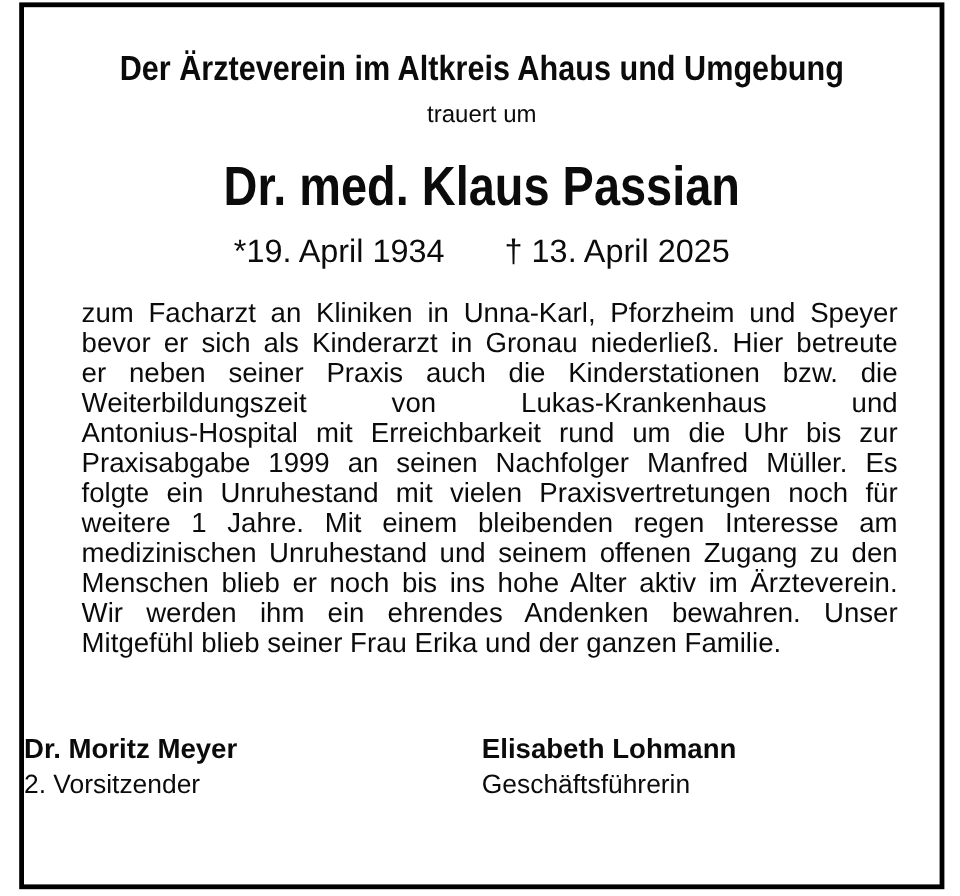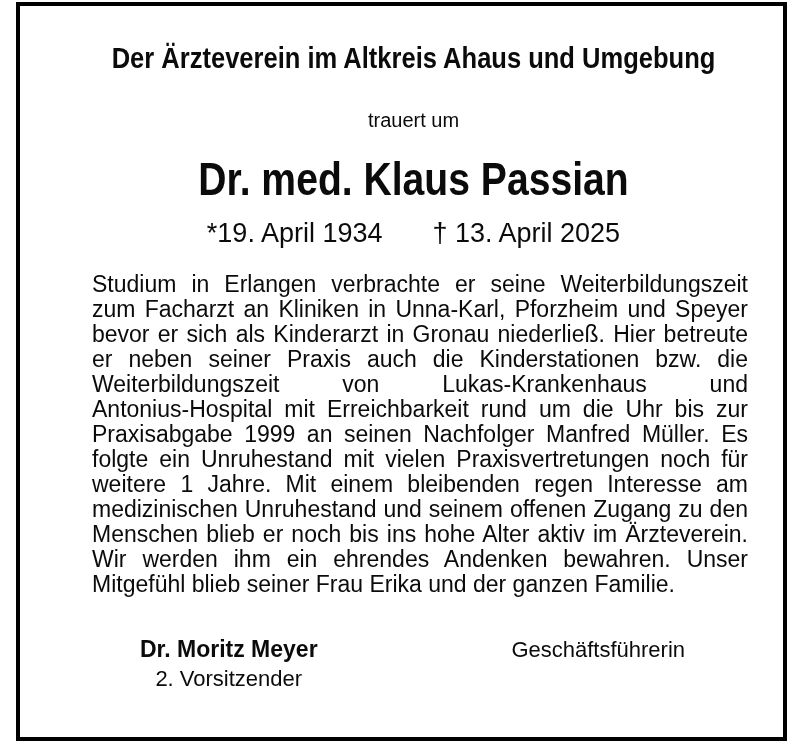--- a/index.html
+++ b/index.html
@@ -21,35 +21,34 @@
   }
   .notice-box {
     position: absolute;
     left: 16px;
     top: 2px;
     width: 771px;
     height: 739px;
     border: 4px solid #000000;
     box-sizing: border-box;
     background: #ffffff;
-    padding-left: 24px;
   }
   .org {
     margin-top: 36px;
     font-size: 29px;
     font-weight: bold;
     line-height: 32px;
     text-align: center;
     white-space: nowrap;
     transform: scaleX(0.88);
     transform-origin: 50% 50%;
     letter-spacing: 0px;
   }
   .mourns {
-    margin-top: 34px;
+    margin-top: 10px;
     font-size: 20px;
     line-height: 24px;
     text-align: center;
   }
   .deceased {
     margin: 22px 0 0 0;
     font-size: 46px;
     font-weight: bold;
     line-height: 50px;
     text-align: center;
@@ -78,21 +77,22 @@
   }
   .obituary-text .line.last {
     text-align-last: left;
   }
   .signature-row {
     margin-top: 38px;
     display: flex;
   }
   .sig-col {
     width: 50%;
-    text-align: center;
+    text-align: left;
+    margin-top: 24px;
   }
   .sig-name {
     font-size: 23px;
     font-weight: bold;
     line-height: 29px;
   }
   .sig-role {
     font-size: 22px;
     line-height: 29px;
   }
@@ -111,39 +111,39 @@
     <div class="mourns">trauert um</div>
 
     <div class="deceased">Dr. med. Klaus Passian</div>
 
     <div class="dates">
       <span>*19. April 1934</span>
       <span>† 13. April 2025</span>
     </div>
 
     <div class="obituary-text">
-        <div class="line">Studium in Erlangen verbrachte er seine Weiterbildungszeit</div>
         <div class="line">zum Facharzt an Kliniken in Unna-Karl, Pforzheim und Speyer</div>
         <div class="line">bevor er sich als Kinderarzt in Gronau niederließ. Hier betreute</div>
         <div class="line">er neben seiner Praxis auch die Kinderstationen bzw. die</div>
         <div class="line">Weiterbildungszeit von Lukas-Krankenhaus und</div>
         <div class="line">Antonius-Hospital mit Erreichbarkeit rund um die Uhr bis zur</div>
         <div class="line">Praxisabgabe 1999 an seinen Nachfolger Manfred Müller. Es</div>
         <div class="line">folgte ein Unruhestand mit vielen Praxisvertretungen noch für</div>
         <div class="line">weitere 1 Jahre. Mit einem bleibenden regen Interesse am</div>
         <div class="line">medizinischen Unruhestand und seinem offenen Zugang zu den</div>
         <div class="line">Menschen blieb er noch bis ins hohe Alter aktiv im Ärzteverein.</div>
         <div class="line">Wir werden ihm ein ehrendes Andenken bewahren. Unser</div>
         <div class="line last">Mitgefühl blieb seiner Frau Erika und der ganzen Familie.</div>
       </div>
 
     <div class="signature-row">
       <div class="sig-col left">
         <div class="sig-name">Dr. Moritz Meyer</div>
         <div class="sig-role">2. Vorsitzender</div>
       </div>
       <div class="sig-col right">
+        <div class="sig-name">Elisabeth Lohmann</div>
         <div class="sig-role">Geschäftsführerin</div>
       </div>
     </div>
 
   </div>
 </div>
 
 </body></html>

